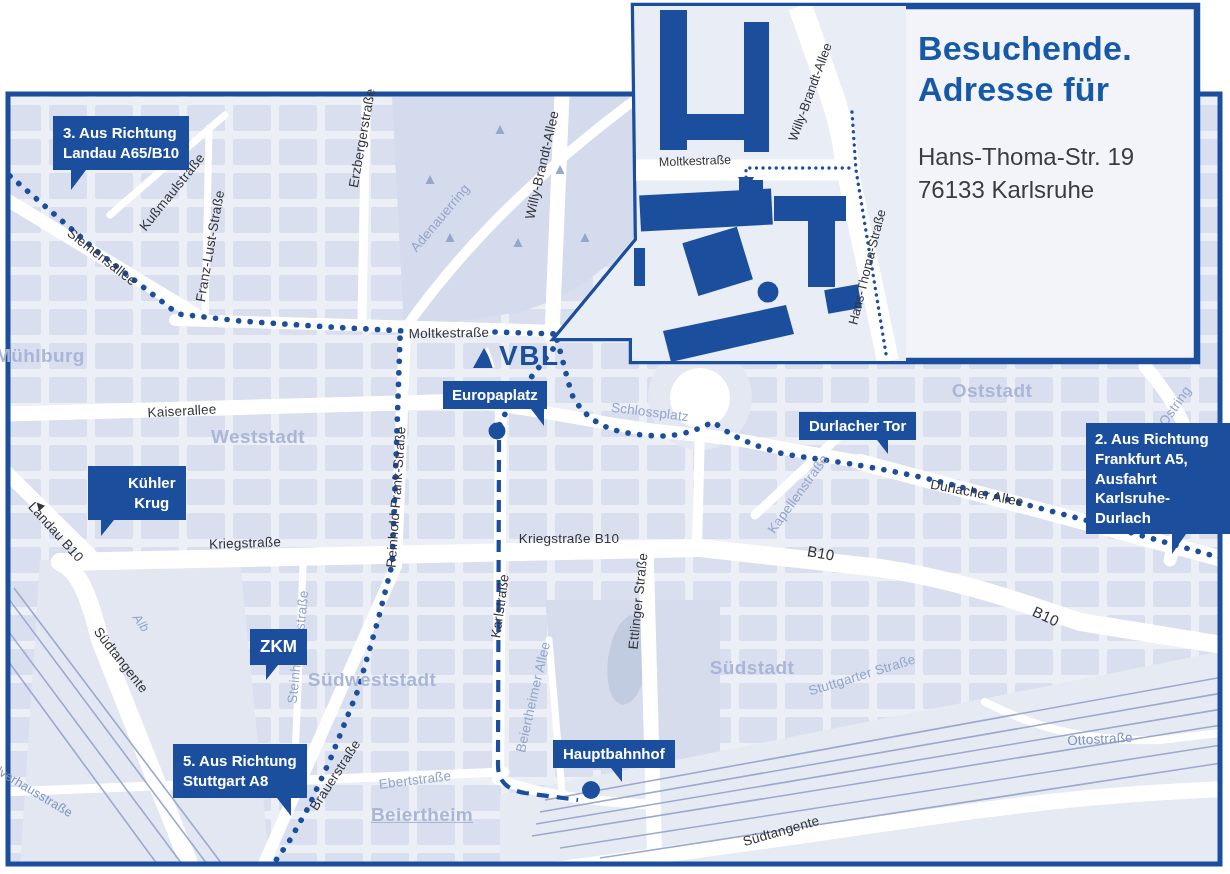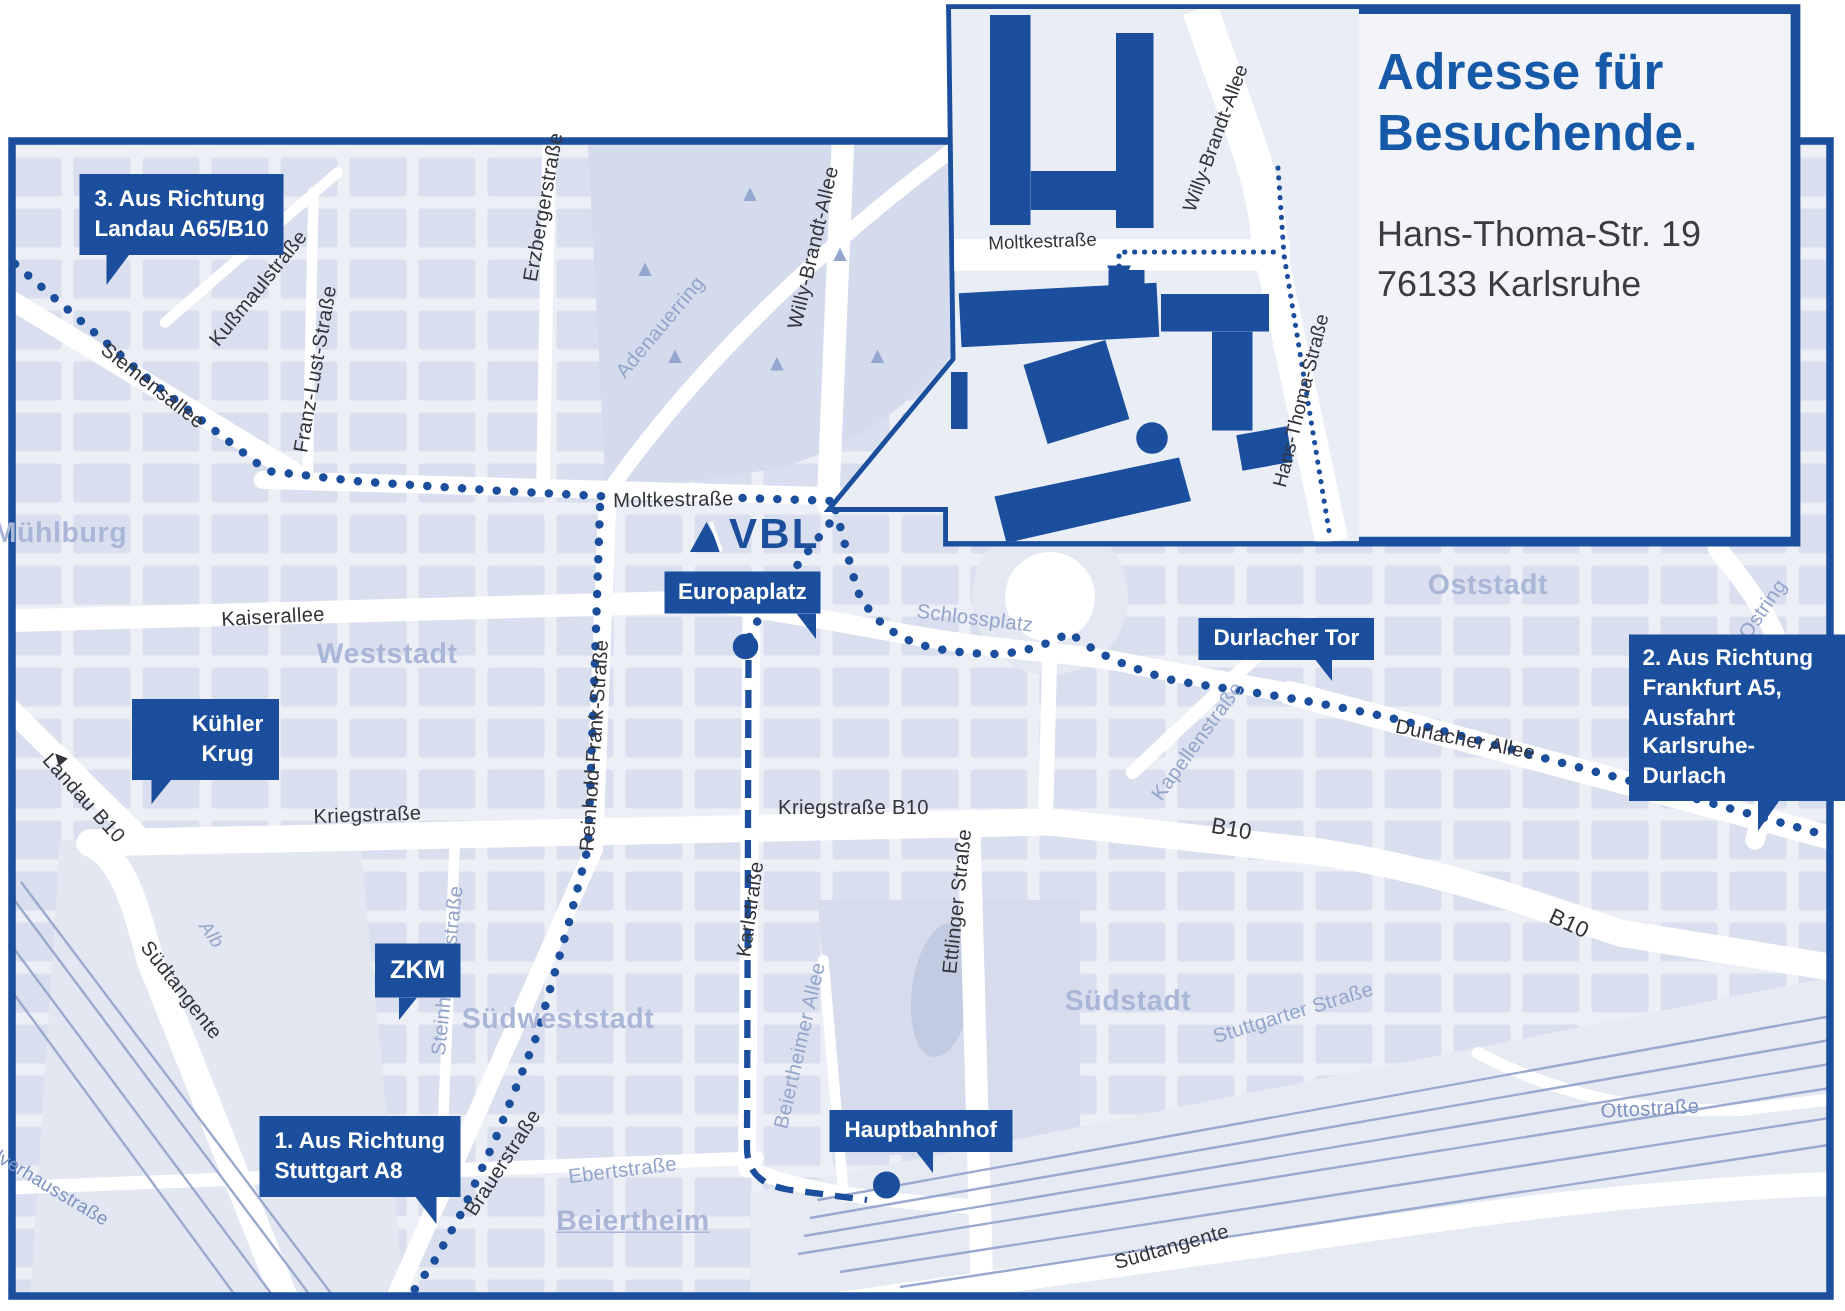--- a/index.html
+++ b/index.html
@@ -14,21 +14,21 @@
   .lbl.italic{font-style:italic;}
   .district{position:absolute;white-space:nowrap;font-size:19px;font-weight:600;
        color:#a9b6d8;letter-spacing:.4px;transform-origin:center;}
   
   .badge{position:absolute;background:#1b4f9e;color:#fff;font-weight:700;font-size:15px;
          line-height:1.32;padding:7px 10px;z-index:5;margin-left:31px;}
   .badge .tail{position:absolute;top:100%;width:0;height:0;border-style:solid;
          border-color:#1b4f9e transparent transparent transparent;}
   .badge.center{text-align:center;}
   
-  #vbl{position:absolute;left:458px;top:342px;display:flex;align-items:flex-end;z-index:4;}
+  #vbl{position:absolute;left:471px;top:342px;display:flex;align-items:flex-end;z-index:4;}
   #vbl .word{font-size:28px;font-weight:800;color:#1b4f9e;letter-spacing:1.5px;line-height:1;margin-left:2px;}
   
   #inset-heading{position:absolute;left:918px;top:28px;font-size:34px;font-weight:800;
          color:#1559a8;line-height:41px;z-index:6;letter-spacing:.2px;}
   #inset-address{position:absolute;left:918px;top:140px;font-size:24px;color:#3b3b40;
          line-height:33px;z-index:6;}
   .inset-lbl{position:absolute;white-space:nowrap;font-size:12.5px;color:#33343a;
          transform-origin:center;z-index:6;}
 </style>
 </head>
@@ -221,21 +221,21 @@
     <div>Krug</div>
     <i class="tail" style="left:13px;border-width:16px 13px 0 0;"></i>
   </div>
 
   <div class="badge" style="left:219px;top:629px;font-size:17px;">
     <div>ZKM</div>
     <i class="tail" style="left:16px;border-width:15px 12px 0 0;"></i>
   </div>
 
   <div class="badge" style="left:142px;top:744px;">
-    <div>1. Aus Richtung</div>
+    <div>5. Aus Richtung</div>
     <div>Stuttgart A8</div>
     <i class="tail" style="right:16px;border-width:18px 0 0 14px;"></i>
   </div>
 
   <div class="badge" style="left:412px;top:381px;padding:4px 9px;">
     <div>Europaplatz</div>
     <i class="tail" style="right:3px;border-width:17px 0 0 13px;"></i>
   </div>
 
   <div class="badge" style="left:768px;top:412px;padding:4px 10px;">
@@ -250,22 +250,22 @@
     <div>Karlsruhe-Durlach</div>
     <i class="tail" style="left:86px;border-width:20px 14px 0 0;"></i>
   </div>
 
   <div class="badge" style="left:522px;top:740px;padding:4px 10px;">
     <div>Hauptbahnhof</div>
     <i class="tail" style="left:58px;border-width:14px 0 0 11px;"></i>
   </div>
 
   <div id="inset-heading">
+    <div>Besuchende.</div>
     <div>Adresse für</div>
-    <div>Besuchende.</div>
   </div>
   <div id="inset-address">
     <div>Hans-Thoma-Str. 19</div>
     <div>76133 Karlsruhe</div>
   </div>
   <span class="inset-lbl" style="left:695px;top:161px;transform:translate(-50%,-50%) rotate(-2deg);">Moltkestraße</span>
   <span class="inset-lbl" style="left:810px;top:92px;font-size:13px;transform:translate(-50%,-50%) rotate(-70deg);">Willy-Brandt-Allee</span>
   <span class="inset-lbl" style="left:867px;top:267px;font-size:13px;transform:translate(-50%,-50%) rotate(-76deg);">Hans-Thoma-Straße</span>
 
 </div>

